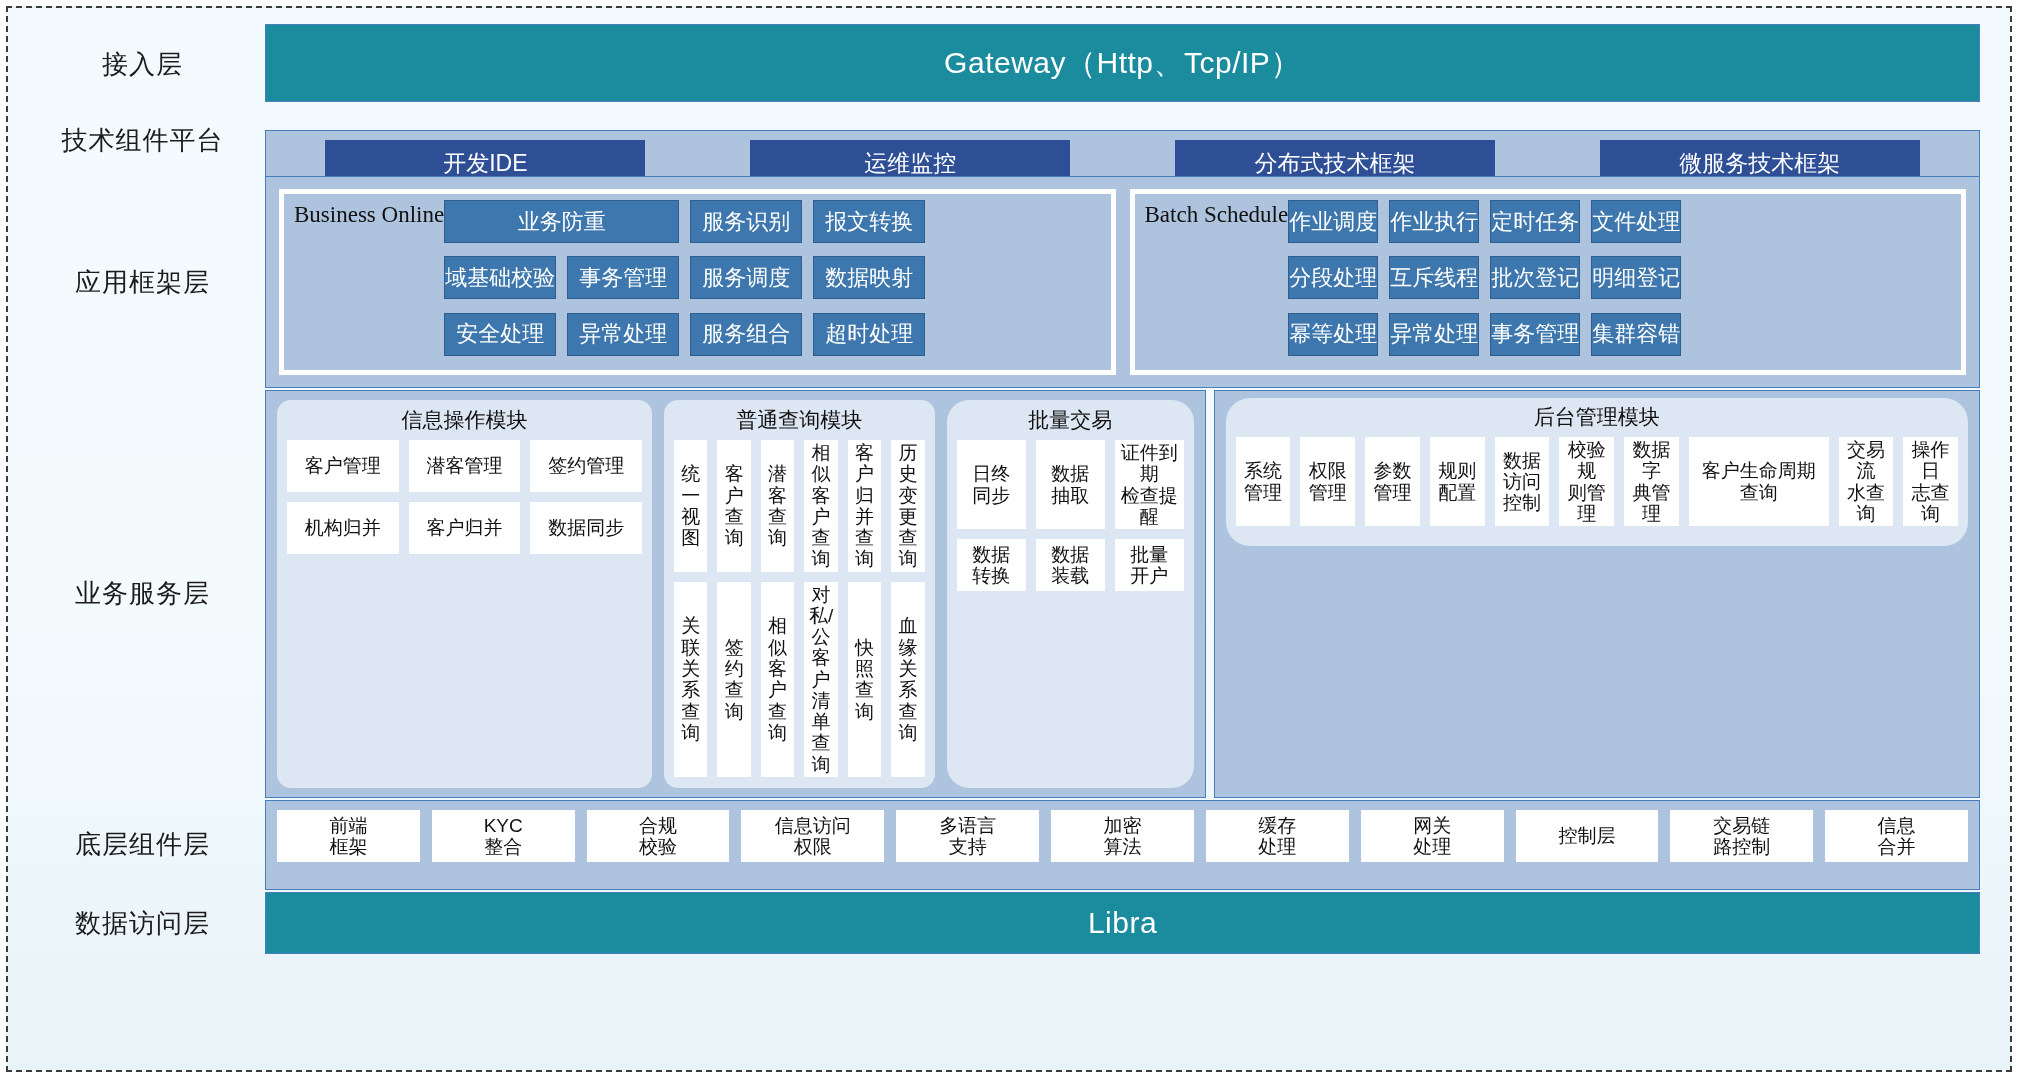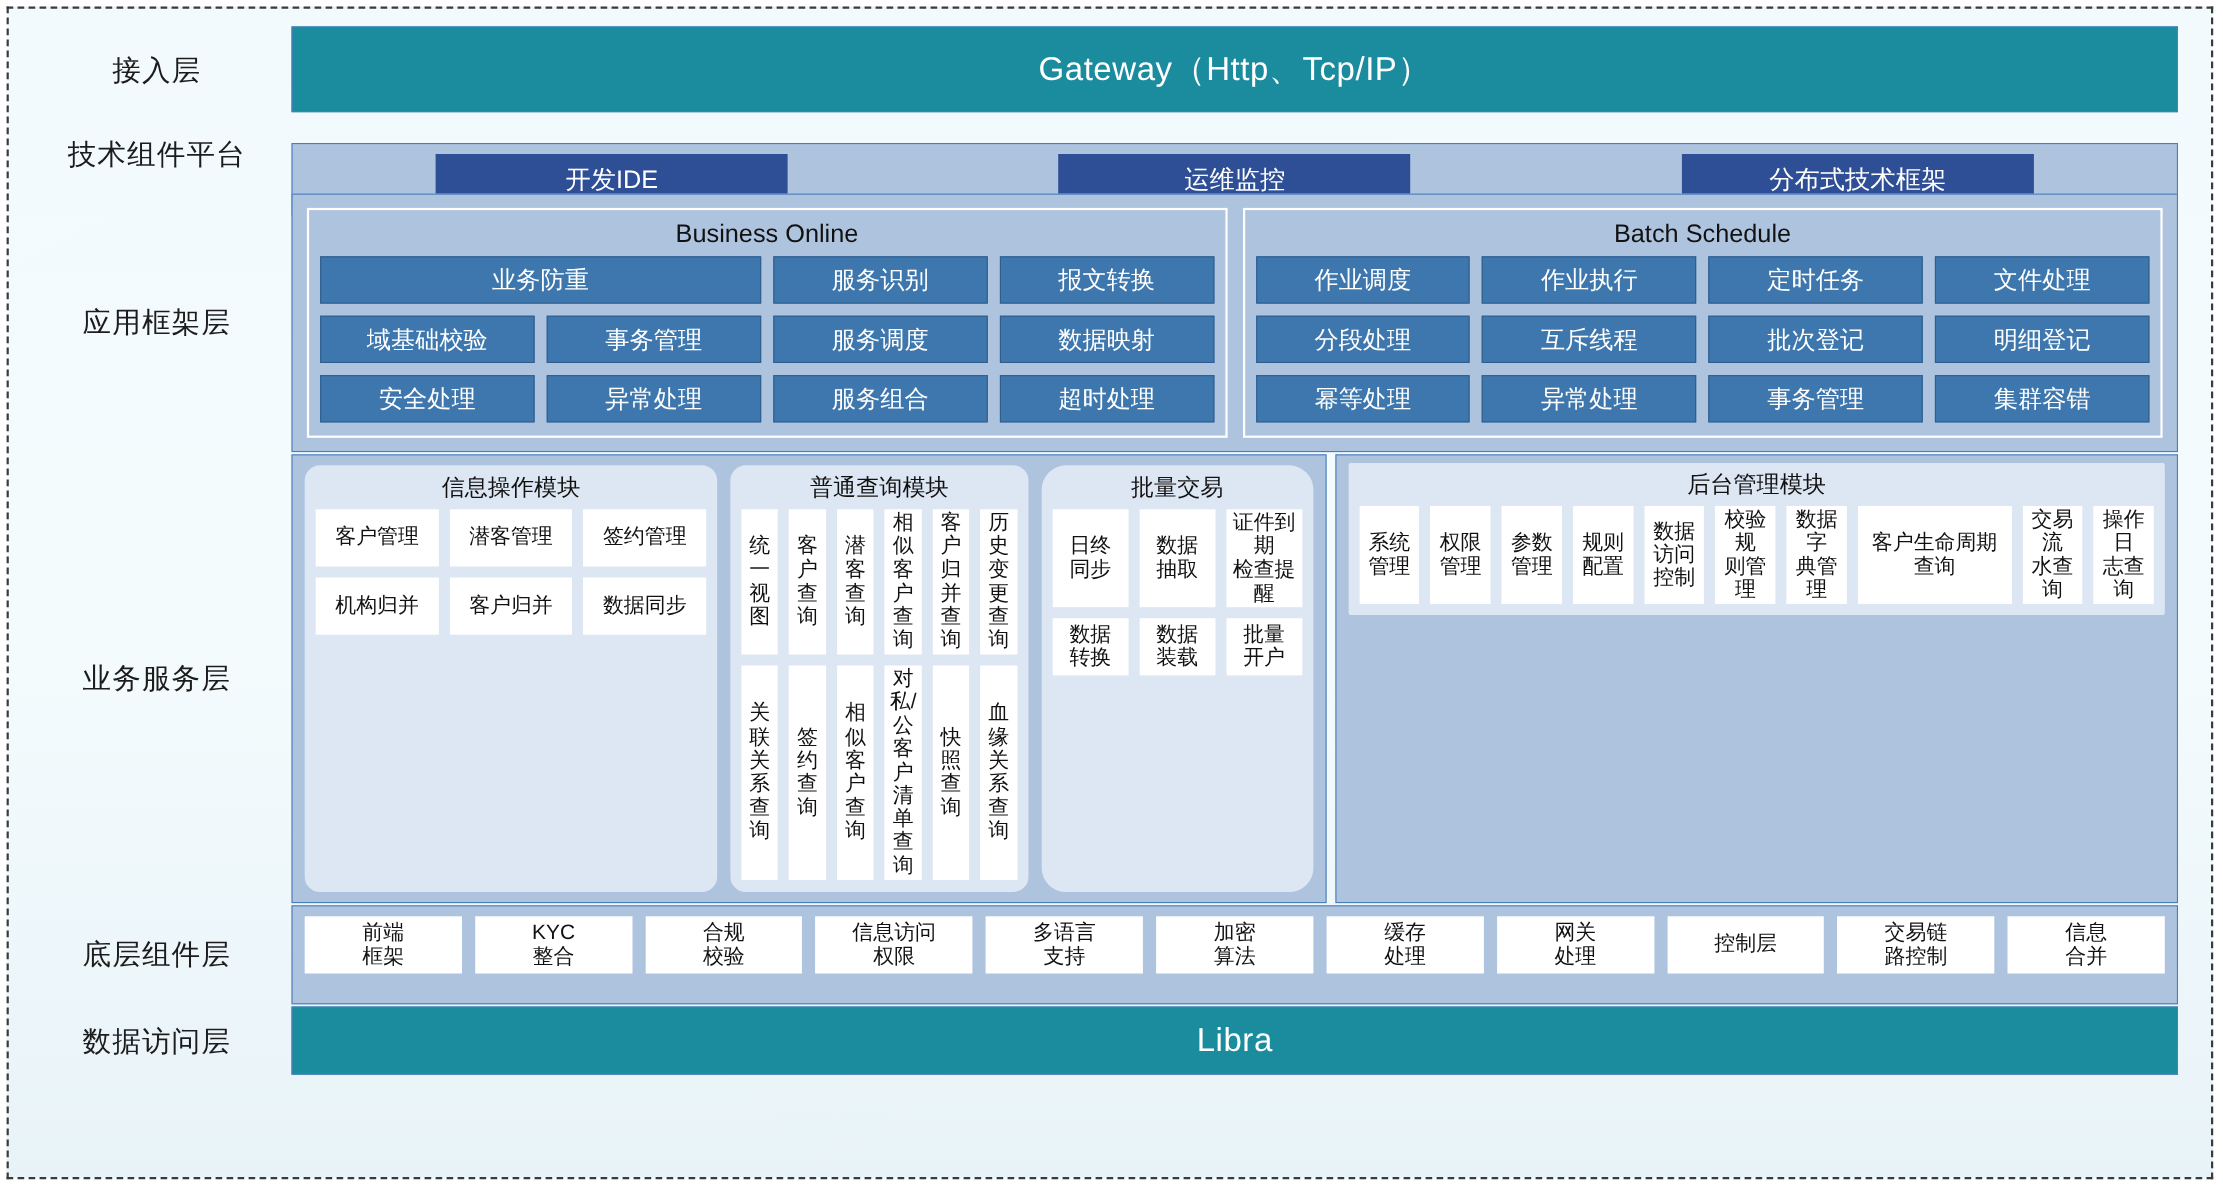--- a/index.html
+++ b/index.html
@@ -95,24 +95,25 @@
     flex: 1 1 auto;
     background: #aec3de;
     border: 1px solid #4a7ebb;
     display: flex;
     gap: 14px;
     padding: 12px 13px;
   }
   .panel {
     flex: 1 1 0;
     background: #aec3de;
-    border: 2px solid #ffffff;
+    border: 5px solid #ffffff;
     padding: 6px 10px 12px 10px;
     display: flex;
-    flex-direction: column;
+    flex-direction: row;
+    font-family: Liberation Serif, serif;
   }
   .panel-title {
     text-align: center;
     font-size: 23px;
     color: #111;
     padding: 2px 0 7px 0;
   }
   .pgrid {
     display: grid;
     gap: 11px;
@@ -185,22 +186,22 @@
   .sgrid.query { grid-template-columns: repeat(6, 1fr); }
   .sgrid.batch { grid-template-columns: repeat(3, 1fr); }
 
   .backband {
     background: #aec3de;
     border: 1px solid #4a7ebb;
     padding: 7px 11px 11px 11px;
   }
   .backpanel {
     background: #dde6f3;
-    border-radius: 2px;
-    padding: 4px 10px 10px 10px;
+    border-radius: 24px;
+    padding: 4px 10px 20px 10px;
   }
   .bgrid {
     display: grid;
     grid-template-columns: 1fr 1fr 1fr 1fr 1fr 1fr 1fr 2.55fr 1fr 1fr;
     gap: 10px;
   }
 
   
   .bottomband {
     flex: 1 1 auto;
@@ -232,20 +233,21 @@
       </div>
     </div>
 
     <div class="row r-tech">
       <div class="rowlabel">技术组件平台</div>
       <div class="rowbody">
         <div class="techband">
           <div class="techbox">开发IDE</div>
           <div class="techbox">运维监控</div>
           <div class="techbox">分布式技术框架</div>
+          <div class="techbox">微服务技术框架</div>
         </div>
       </div>
     </div>
 
     <div class="row" style="flex:0 0 212px;">
       <div class="rowlabel">应用框架层</div>
       <div class="rowbody">
         <div class="appband">
 
           <div class="panel">

